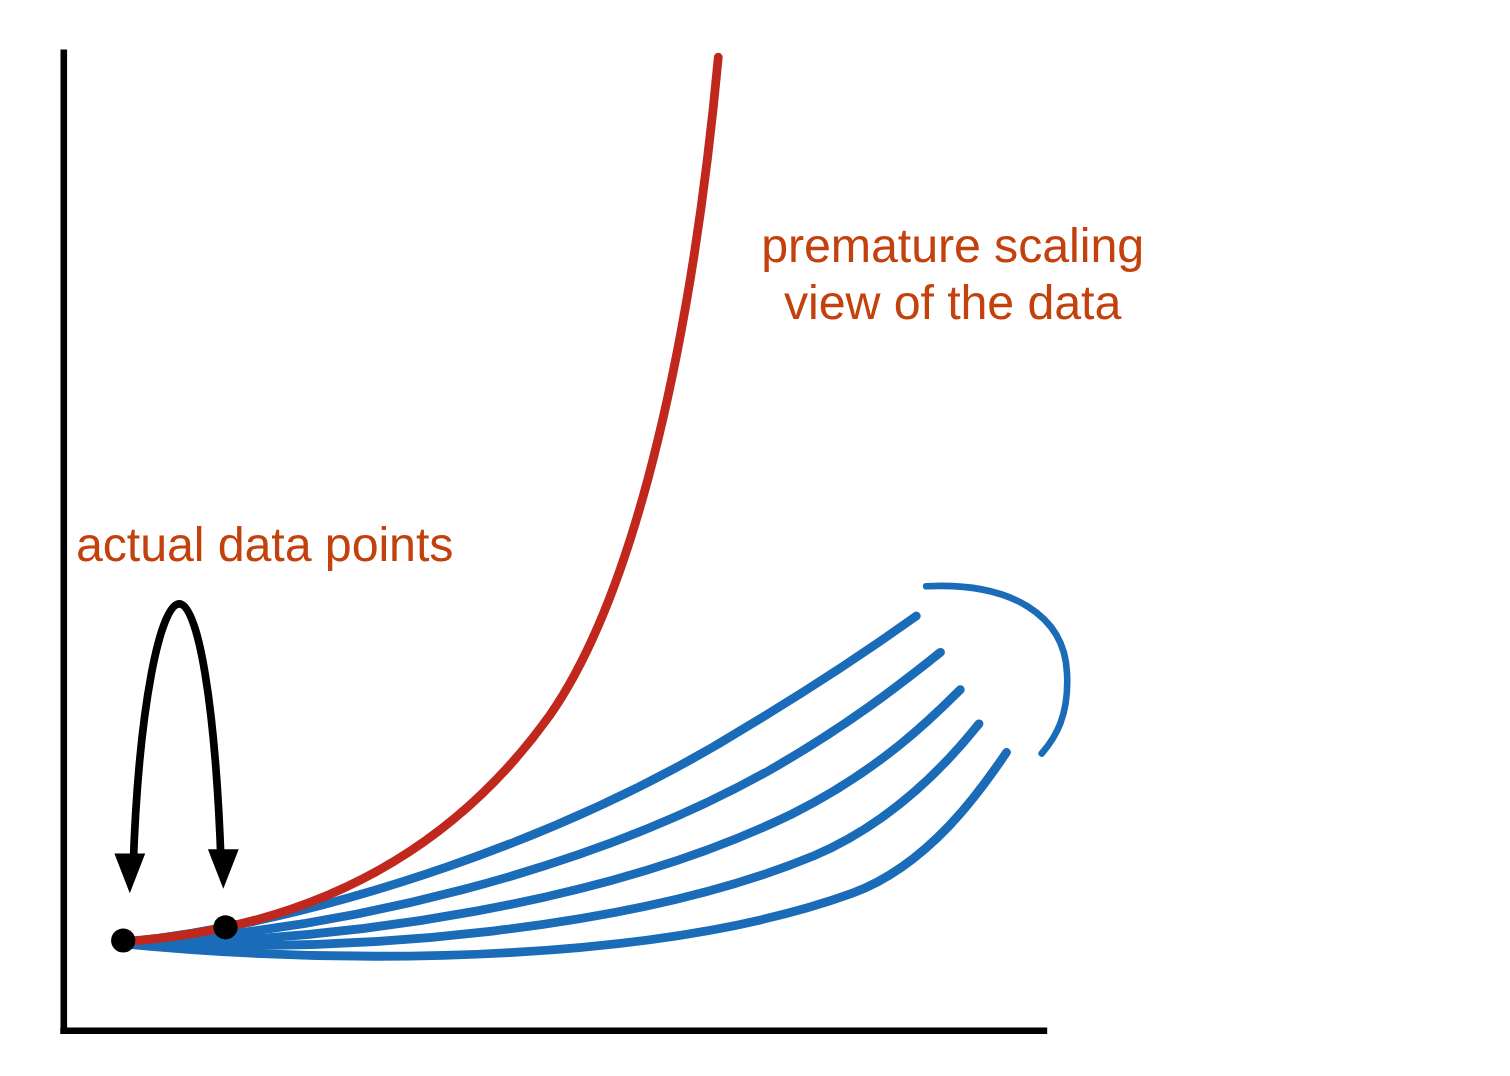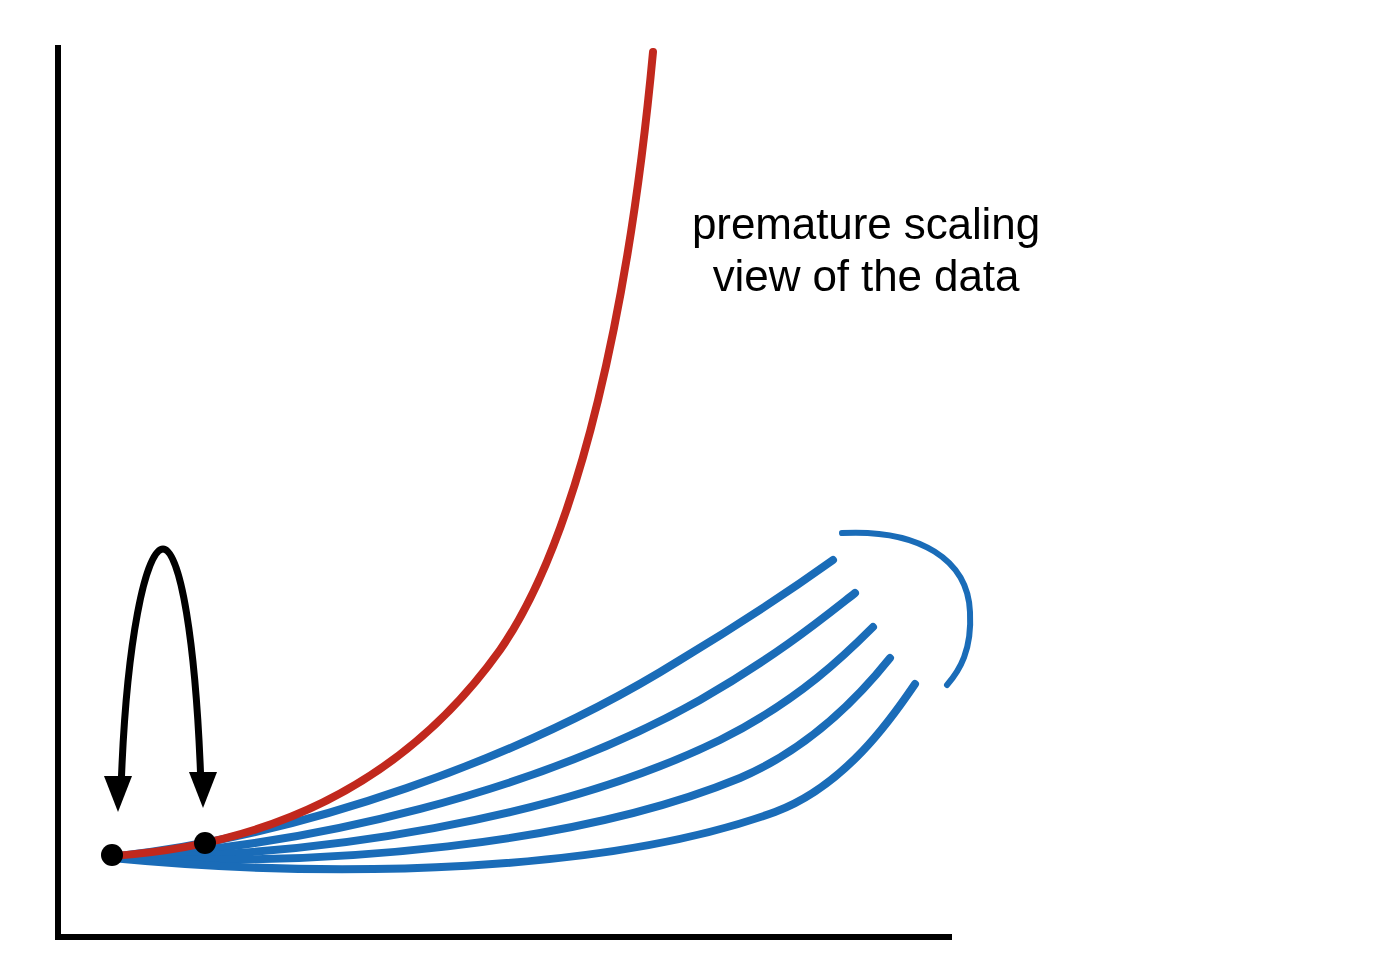--- a/index.html
+++ b/index.html
@@ -23,21 +23,21 @@
   #figure-svg {
     position: absolute;
     left: 0;
     top: 0;
     width: 1373px;
     height: 978px;
     display: block;
   }
   .fig-label {
     position: absolute;
-    color: #000000;
+    color: #c2410c;
     font-family: "Liberation Sans", "DejaVu Sans", sans-serif;
     font-weight: 400;
     white-space: pre;
     line-height: 1.18;
     letter-spacing: -0.1px;
   }
   #label-premature-scaling {
     left: 666px;
     top: 198px;
     font-size: 44px;
@@ -88,15 +88,16 @@
       <path id="arrow-arch" fill="none" stroke="#000000" stroke-width="7" stroke-linecap="butt" d="M 121 790 C 126 640, 146 549, 163 549 C 180 549, 196 640, 201 786"></path>
       <polygon id="arrowhead-left" fill="#000000" points="118,812 104,776 132,776"></polygon>
       <polygon id="arrowhead-right" fill="#000000" points="203,808 189,772 217,772"></polygon>
     </g>
 
   </svg>
 
   <div class="fig-label" id="label-premature-scaling">premature scaling
 view of the data</div>
 
+  <div class="fig-label" id="label-actual-data-points">actual data points</div>
 
 
 </div>
 
 </body></html>

